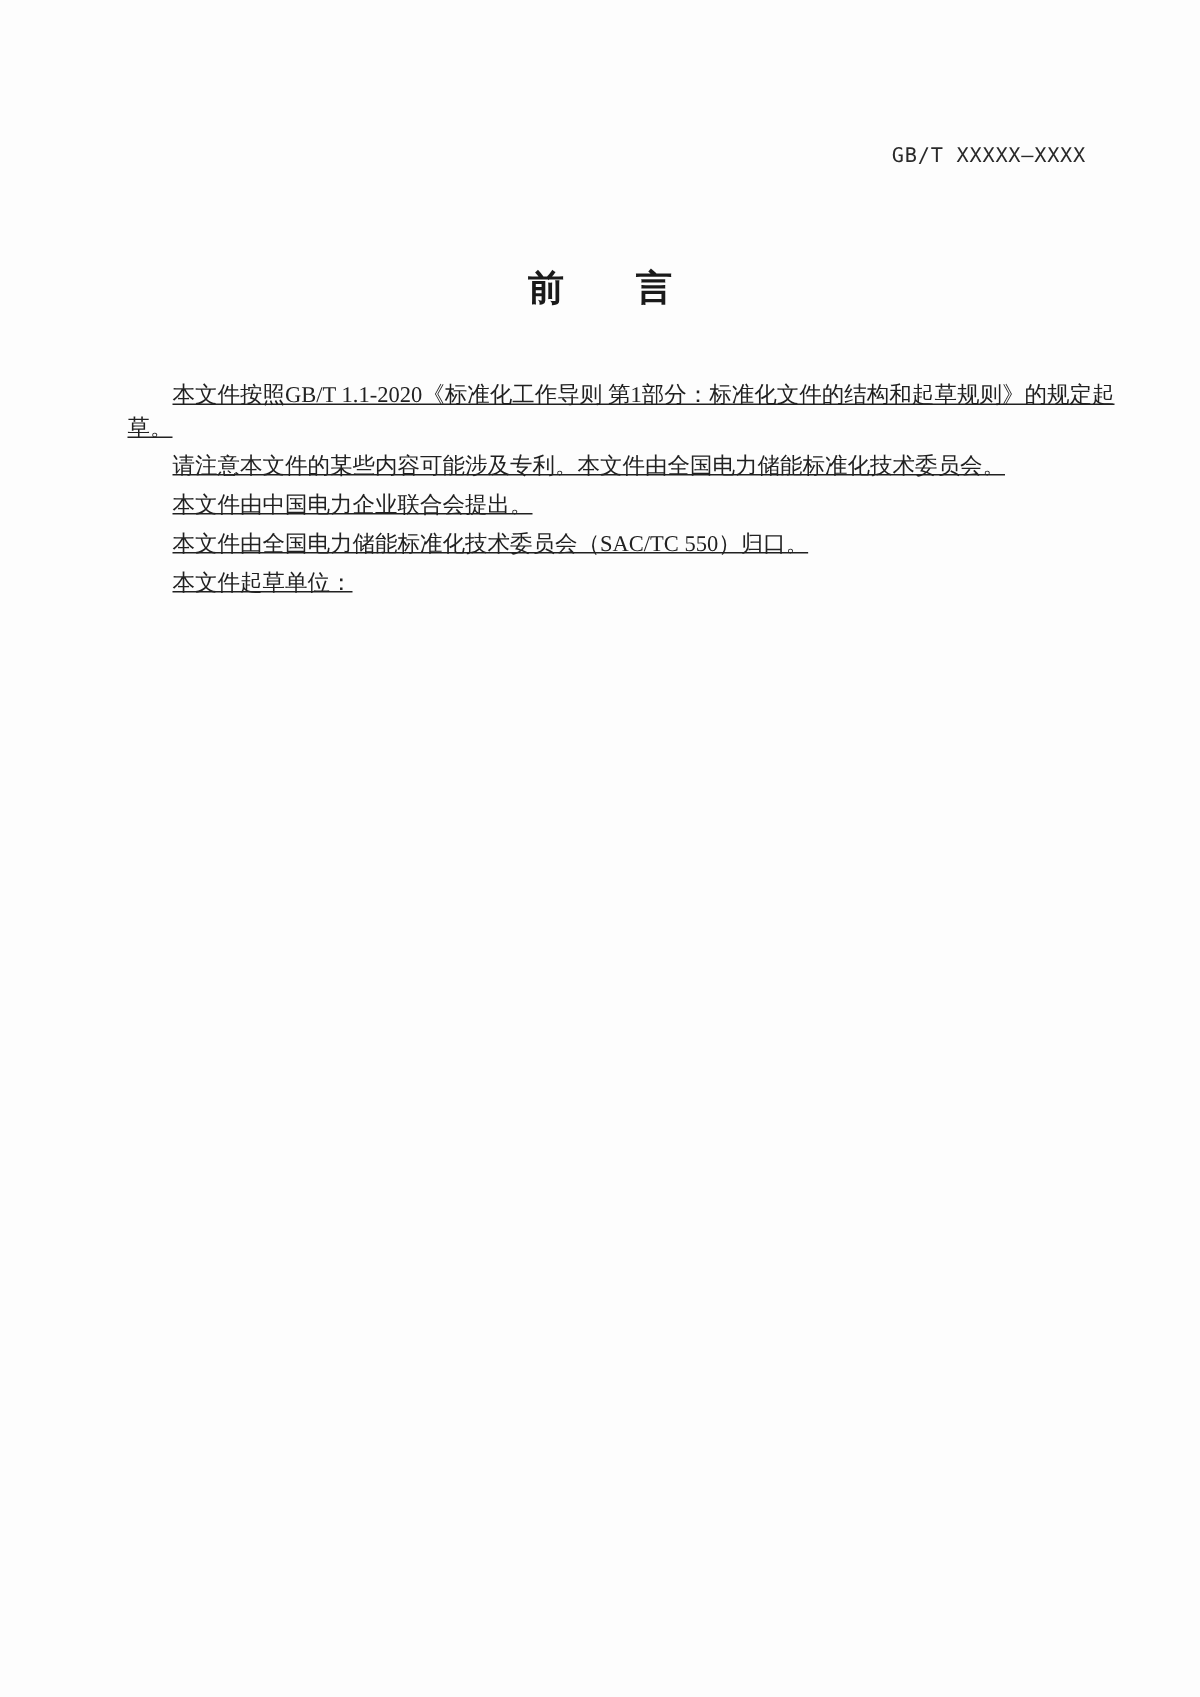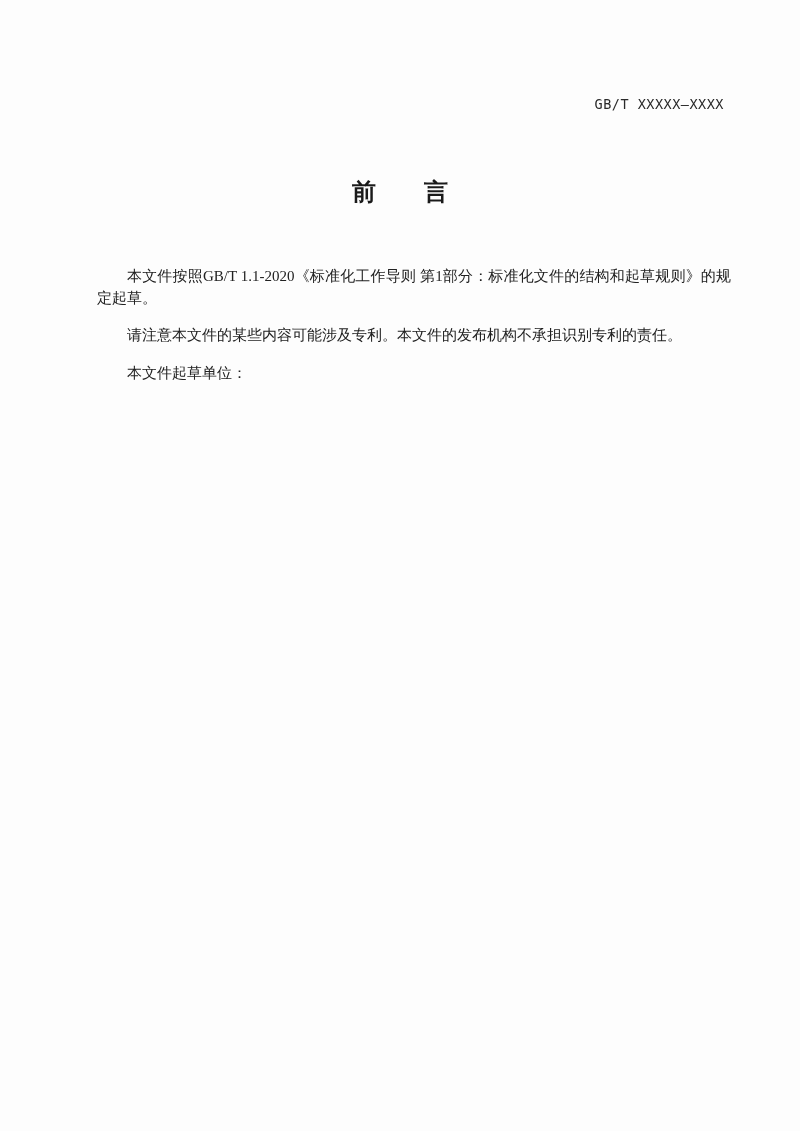--- a/index.html
+++ b/index.html
@@ -48,21 +48,22 @@
     top: 250px;
     left: 81px;
     width: 666px;
     font-size: 15px;
     line-height: 21.7px;
     color: var(--text-color);
     text-align: justify;
   }
   .foreword-body p {
     text-indent: 2em;
-    margin: 16px;
+    margin: 4px;
+    text-decoration: underline;
   }
   .page-number {
     position: absolute;
     top: 1039px;
     left: 703px;
     font-size: 12.5px;
     color: #333;
     font-family: "Liberation Serif", "DejaVu Serif", serif;
   }
 </style>
@@ -70,19 +71,21 @@
 <body>
 
 <div class="page">
 
   <div class="header-std-number">GB/T XXXXX—XXXX</div>
 
   <h1 class="doc-title">前　　言</h1>
 
   <div class="foreword-body">
     <p>本文件按照GB/T 1.1-2020《标准化工作导则 第1部分：标准化文件的结构和起草规则》的规定起草。</p>
-    <p>请注意本文件的某些内容可能涉及专利。本文件的发布机构不承担识别专利的责任。</p>
+    <p>请注意本文件的某些内容可能涉及专利。本文件由全国电力储能标准化技术委员会。</p>
+    <p>本文件由中国电力企业联合会提出。</p>
+    <p>本文件由全国电力储能标准化技术委员会（SAC/TC 550）归口。</p>
     <p>本文件起草单位：</p>
   </div>
 
   <div class="page-number">I</div>
 
 </div>
 
 </body></html>

